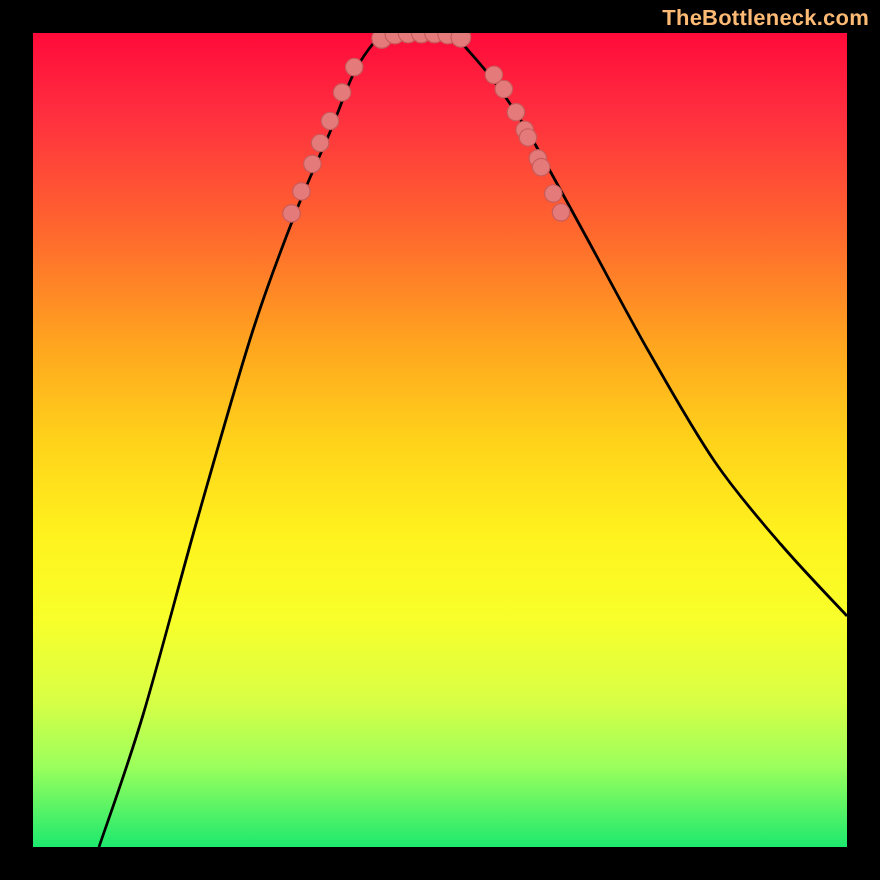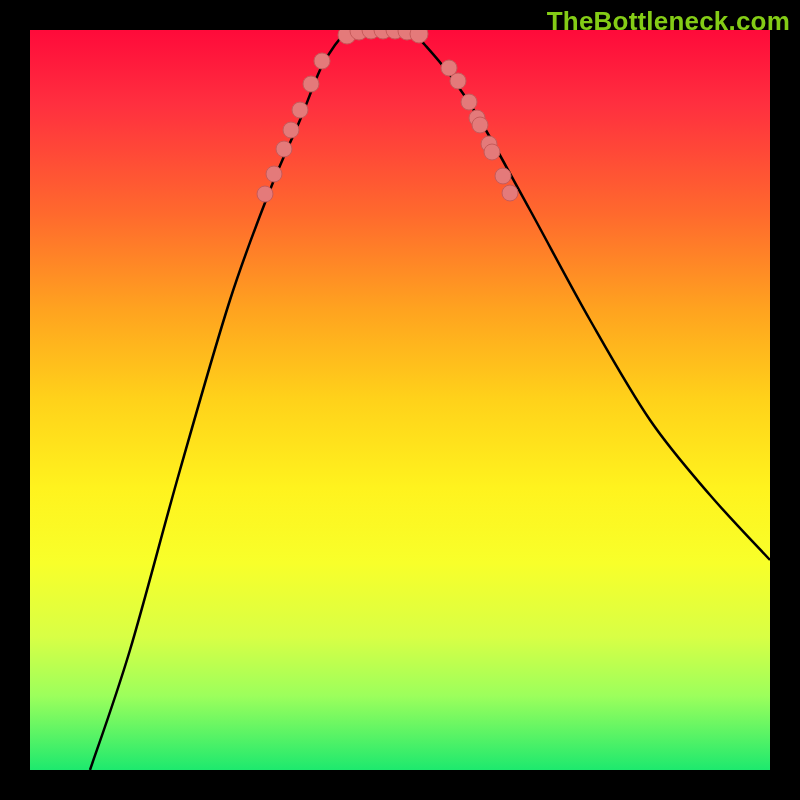--- a/index.html
+++ b/index.html
@@ -13,22 +13,22 @@
   }
   .stage {
     position: relative;
     width: 800px;
     height: 800px;
   }
   .watermark {
     position: absolute;
     top: 6px;
     right: 10px;
-    color: #84cc16;
-    font-size: 26px;
+    color: #fdba74;
+    font-size: 20px;
     font-weight: bold;
     letter-spacing: 0.2px;
     z-index: 20;
   }
   .plot-frame {
     position: absolute;
     left: 30px;
     top: 30px;
     width: 740px;
     height: 740px;

